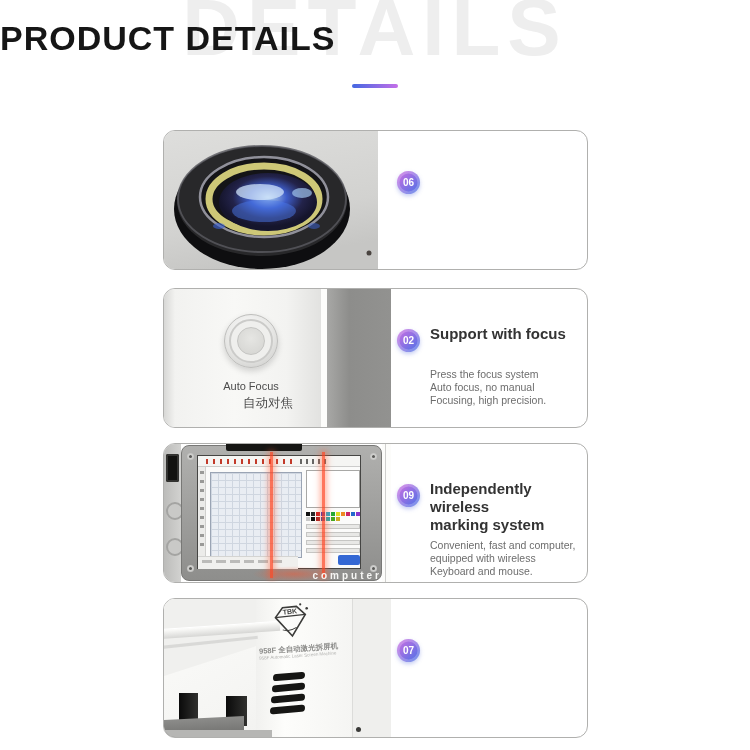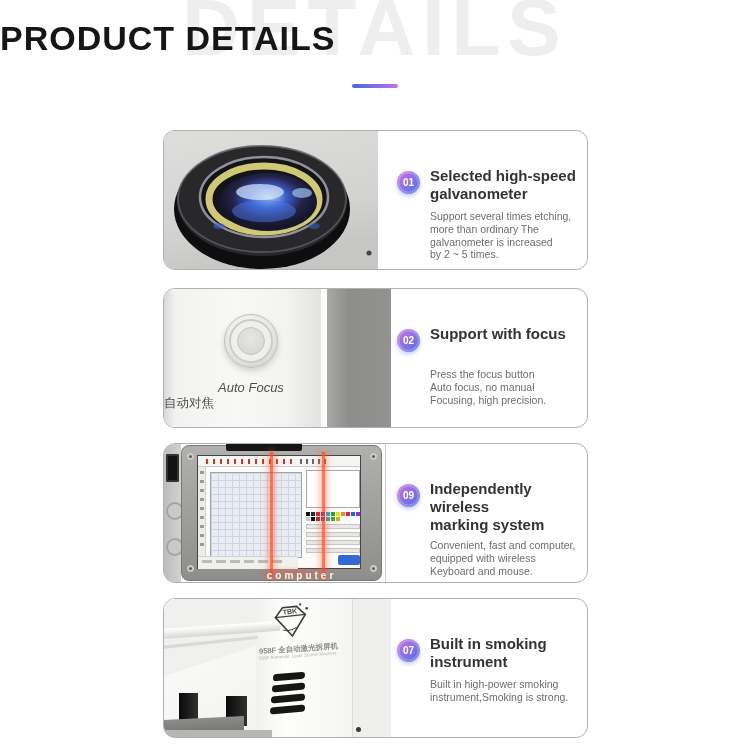--- a/index.html
+++ b/index.html
@@ -43,22 +43,22 @@
     background:linear-gradient(90deg,#a8a8a6,#8d8d8b 35%,#929290); }
   .af-btn { position:absolute; left:60px; top:25px; width:54px; height:54px; border-radius:50%;
     border:1px solid #bdbdbb;
     background:radial-gradient(circle at 45% 35%,#ffffff,#e6e6e4 55%,#c8c8c6 100%);
     box-shadow:0 3px 6px rgba(0,0,0,.16); }
   .af-btn-mid { position:absolute; inset:4px; border-radius:50%;
     border:2px solid #cbcbc9; background:#efefed; }
   .af-btn-inner { position:absolute; inset:6px; border-radius:50%; border:1px solid #c4c4c2;
     background:radial-gradient(circle at 50% 40%,#e6e6e3,#d3d3d0); }
   .af-label-en { position:absolute; left:7px; top:91px; width:160px; text-align:center;
-    font-size:13px; color:#4c4c4c;font-style:italic; }
-  .af-label-zh { position:absolute; left:0; top:106px; width:160px; 
+    font-size:11px; color:#4c4c4c; }
+  .af-label-zh { position:absolute; left:24px; top:106px; width:160px; text-align:center;
     font-size:12.5px; color:#4c4c4c; }
 
   
   .mk-side { position:absolute; left:0; top:0; width:17px; height:138px;
     background:linear-gradient(90deg,#bcbcba,#d2d2d0); }
   .mk-port { position:absolute; left:2px; top:10px; width:13px; height:28px; background:#121210;
     border-radius:2px; box-shadow:inset 0 0 0 2px #333331; }
   .mk-knob { position:absolute; left:2px; width:18px; height:18px; border-radius:50%;
     border:2px solid #a4a4a2; background:#c9c9c7; }
   .mk-bezel { position:absolute; left:17px; top:1px; width:201px; height:136px; border-radius:8px;
@@ -97,21 +97,21 @@
   .mk-btn { position:absolute; left:140px; top:99px; width:22px; height:10px;
     background:#3468d4; border-radius:2px; }
   .mk-bottom { position:absolute; left:0; top:100px; width:100px; height:13px; background:#f0f0ee;
     border-top:1px solid #d4d4d2; }
   .mk-bottom::after { content:""; position:absolute; left:4px; top:3px; width:80px; height:3px;
     background:repeating-linear-gradient(90deg,#bbbbb9 0 10px,rgba(0,0,0,0) 10px 14px); }
   .mk-laser { position:absolute; top:8px; width:2.5px; height:126px;
     background:rgba(255,72,38,.75); box-shadow:0 0 6px 1.5px rgba(255,95,55,.55); }
   .mk-glow { position:absolute; left:88px; bottom:0; width:84px; height:16px;
     background:radial-gradient(ellipse at center,rgba(255,80,40,.45),rgba(255,80,40,0) 70%); }
-  .mk-brand { position:absolute; left:17px; bottom:1px; width:201px; text-align:center;
+  .mk-brand { position:absolute; left:17px; bottom:1px; width:201px; text-align:right;
     font-size:10px; font-weight:700; color:#f6f6f4; letter-spacing:3px;padding-left:40px; }
   .mk-gap { position:absolute; left:218px; top:0; width:9px; height:138px; background:#fcfcfa; }
   .mk-gap::after { content:""; position:absolute; left:3px; top:0; width:1px; height:138px;
     background:#cfcfcd; }
 
   
   .sm-bg { position:absolute; inset:0;
     background:linear-gradient(150deg,#fcfcfa 0%,#f5f5f3 55%,#ececea 100%); }
   .sm-diag { position:absolute; left:-45px; top:-35px; width:180px; height:95px;
     background:#f0f0ee; transform:rotate(-18deg); }
@@ -180,50 +180,42 @@
           <ellipse cx="104" cy="71" rx="49" ry="29" fill="url(#glass)"></ellipse>
           <ellipse cx="100" cy="80" rx="32" ry="11" fill="#4a78e8" opacity="0.5"></ellipse>
           <ellipse cx="96" cy="61" rx="24" ry="8" fill="#cfe2f8" opacity="0.75"></ellipse>
           <ellipse cx="138" cy="62" rx="10" ry="5" fill="#9fc4ee" opacity="0.7"></ellipse>
           <ellipse cx="55" cy="95" rx="6" ry="3" fill="#3b63d8" opacity="0.6"></ellipse>
           <ellipse cx="150" cy="95" rx="6" ry="3" fill="#3b63d8" opacity="0.5"></ellipse>
           <circle cx="205" cy="122" r="2.5" fill="#4a4440"></circle>
         </svg>
       </div>
       <div class="card-txt">
-        <div class="badge">01</div>
-        <div class="txt-block">
-          <div class="card-title">Selected high-speed
-galvanometer</div>
-          <div class="card-body">Support several times etching,
-more than ordinary The
-galvanometer is increased
-by 2 ~ 5 times.</div>
-        </div>
+        <div class="badge">06</div>
       </div>
     </div>
 
     <div class="card">
       <div class="card-img">
         <div class="af-main"></div>
         <div class="af-edge"></div>
         <div class="af-strip"></div>
         <div class="af-btn">
           <div class="af-btn-mid">
             <div class="af-btn-inner"></div>
           </div>
         </div>
         <div class="af-label-en">Auto Focus</div>
         <div class="af-label-zh">自动对焦</div>
       </div>
       <div class="card-txt">
         <div class="badge">02</div>
         <div class="txt-block">
           <div class="card-title">Support with focus</div>
-          <div class="card-body">Press the focus button
+          <div class="card-body">Press the focus system
 Auto focus, no manual
 Focusing, high precision.</div>
         </div>
       </div>
     </div>
 
     <div class="card">
       <div class="card-img">
         <div class="mk-side">
           <div class="mk-port"></div>
@@ -312,23 +304,17 @@
         <div class="sm-vent" style="left:107px; top:96px; width:34px;"></div>
         <div class="sm-vent" style="left:106px; top:107px; width:35px;"></div>
         <div class="sm-post" style="left:15px; top:94px; width:19px; height:33px;"></div>
         <div class="sm-post" style="left:62px; top:97px; width:21px; height:30px;"></div>
         <div class="sm-base"></div>
         <div class="sm-base2"></div>
         <div class="sm-dot"></div>
       </div>
       <div class="card-txt">
         <div class="badge">07</div>
-        <div class="txt-block">
-          <div class="card-title">Built in smoking
-instrument</div>
-          <div class="card-body">Built in high-power smoking
-instrument,Smoking is strong.</div>
-        </div>
       </div>
     </div>
 
   </div>
 </div>
 
 </body></html>

